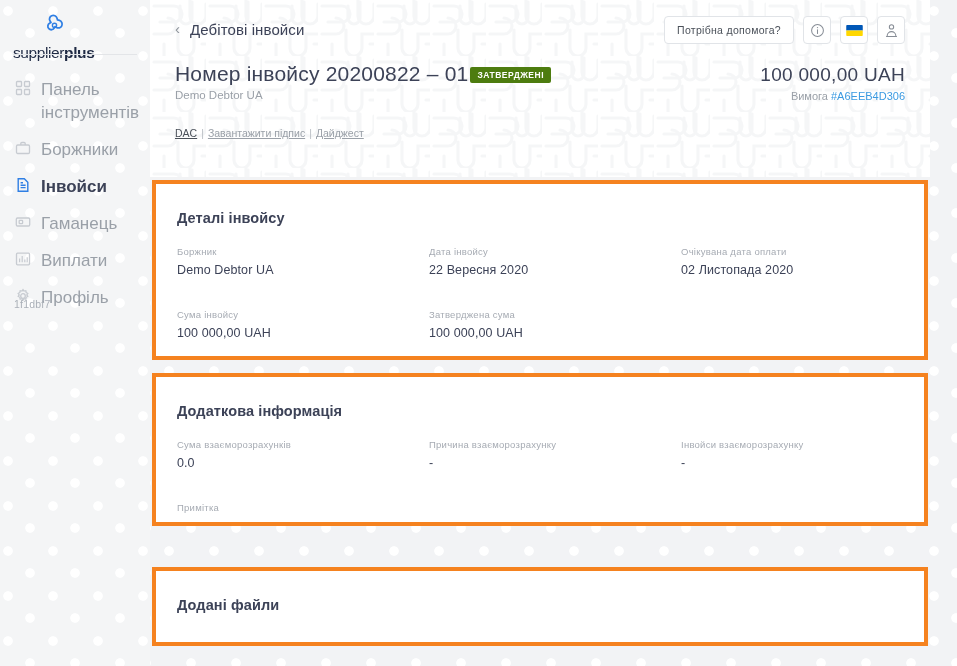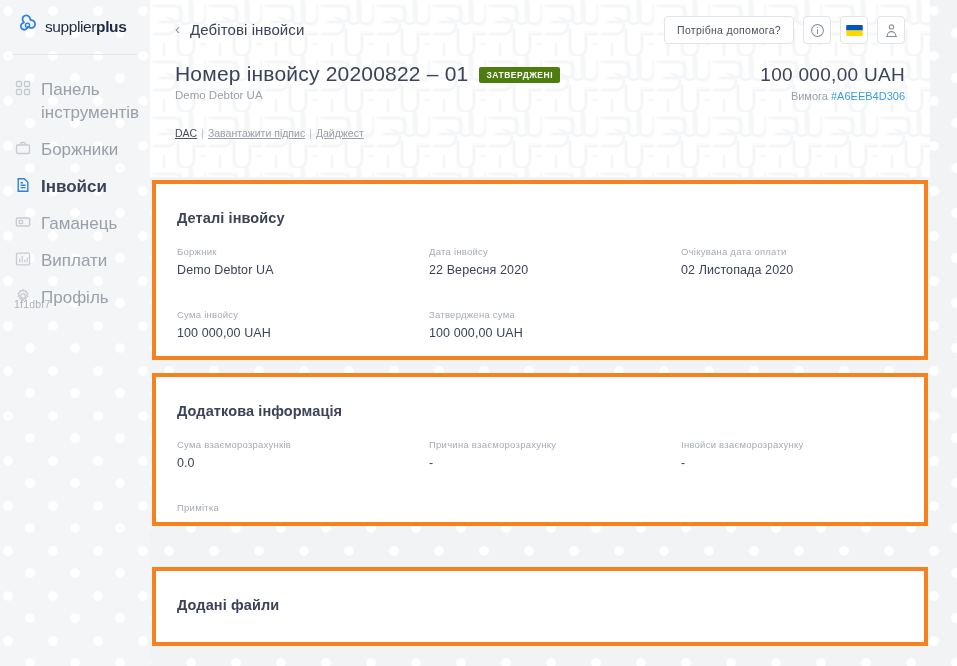--- a/index.html
+++ b/index.html
@@ -41,20 +41,21 @@
   }
 
   .brand {
     position: absolute;
     top: 13px;
     left: 13px;
     display: flex;
     align-items: center;
     gap: 5px;
     z-index: 2;
+    flex-direction: column;
   }
   .brand-logo { width: 27px; height: 27px; display: block; }
   .brand-text {
     font-size: 15.5px;
     letter-spacing: -0.4px;
     color: #1f2a44;
     white-space: nowrap;
     line-height: 1;
   }
   .brand-text b { font-weight: 700; }
@@ -224,21 +225,21 @@
   }
   .flag .blue { fill: #0057b7; }
   .flag .yellow { fill: #ffd700; }
 
   .inv-title-row {
     position: absolute;
     top: 62px;
     left: 25px;
     display: flex;
     align-items: center;
-    gap: 11px;
+    gap: 2px;
     z-index: 3;
   }
   .inv-title {
     font-size: 21px;
     font-weight: 400;
     color: #3c4257;
     letter-spacing: 0.2px;
     white-space: nowrap;
   }
   .badge {

